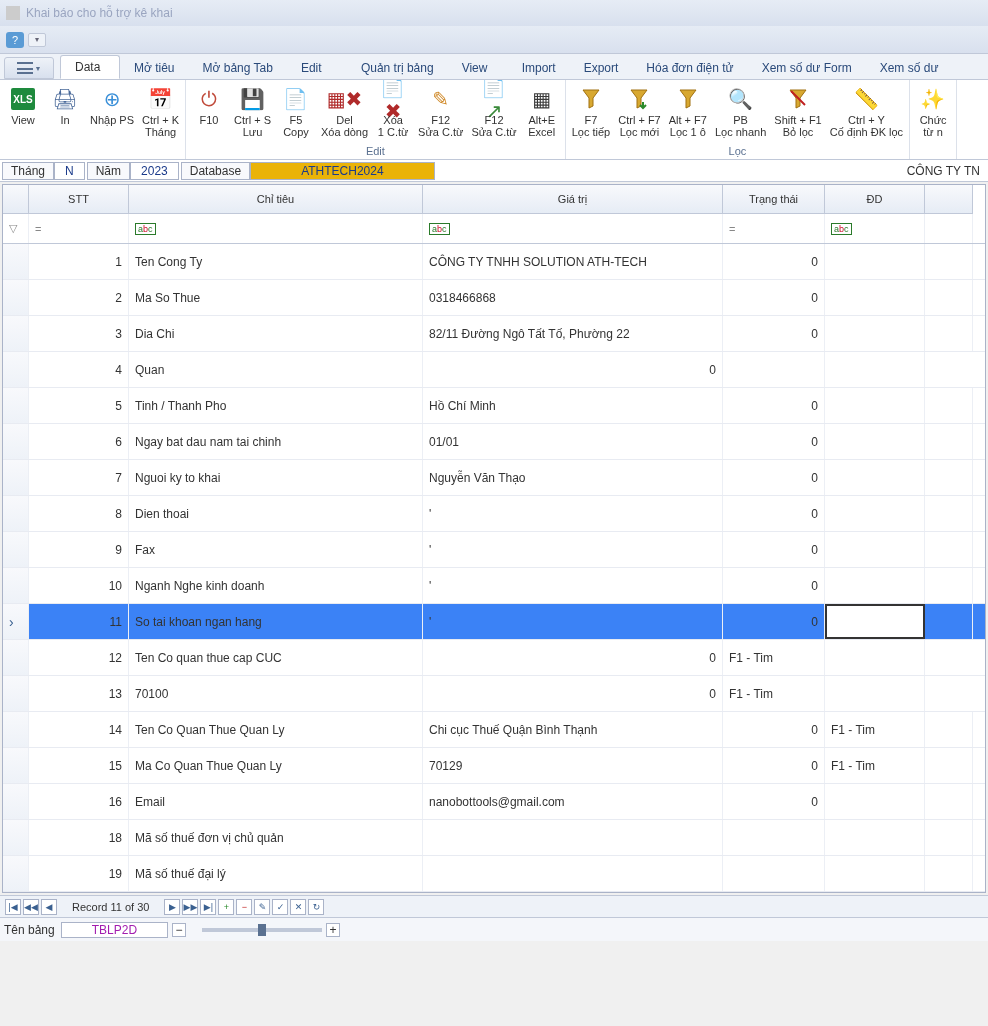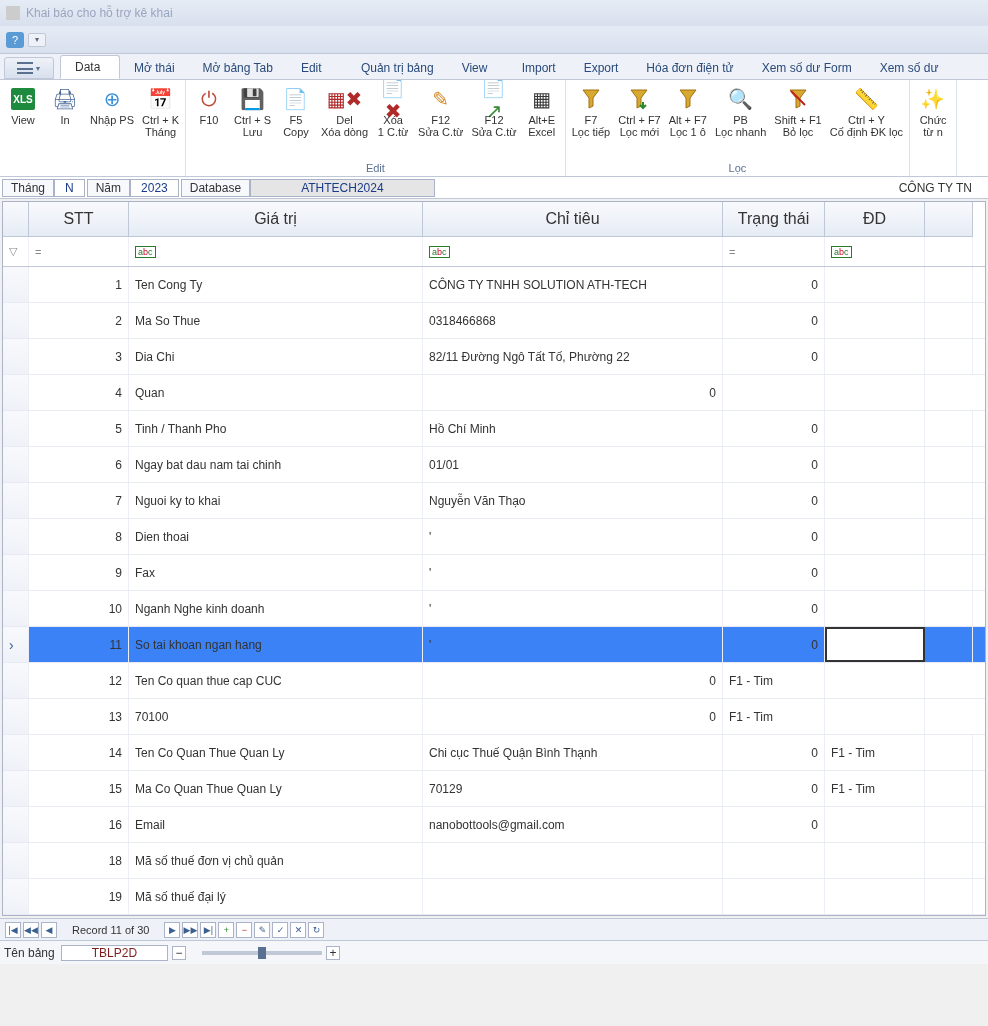--- a/index.html
+++ b/index.html
@@ -17,21 +17,21 @@
 
 .ribbon-tabs { background: #eef2f8; height: 26px; display: flex; align-items: flex-end; border-bottom: 1px solid #c0c8d8; padding-left: 4px; }
 .file-tab { width: 50px; height: 22px; background: linear-gradient(#eef2f8,#d8e0ee); border: 1px solid #c0c8d8; border-radius: 3px 3px 0 0; margin-right: 6px; display:flex; align-items:center; justify-content:center; cursor:pointer; }
 .file-tab .burger { width: 16px; height: 12px; border-top:2px solid #5a7090; border-bottom:2px solid #5a7090; position:relative; display:inline-block;}
 .file-tab .burger::before{content:"";position:absolute;top:4px;left:0;right:0;height:2px;background:#5a7090;}
 .file-tab .tri{font-size:7px;color:#5a7090;margin-left:2px;}
 .ribbon-tab { padding: 4px 14px; cursor: pointer; color: #2a4a7a; min-width:60px; }
 .ribbon-tab.active { background: #fff; border: 1px solid #c0c8d8; border-bottom: 1px solid #fff; border-radius: 3px 3px 0 0; color: #333; }
 
 
-.ribbon-body { background: #fff; height: 97px; display: flex; border-bottom: 1px solid #c0c8d8; overflow:hidden; }
+.ribbon-body { background: #fff; height: 80px; display: flex; border-bottom: 1px solid #c0c8d8; overflow:hidden; }
 .ribbon-group { border-right: 1px solid #dce1ea; padding: 4px 2px 2px; display: flex; flex-direction: column; }
 .ribbon-group-items { display: flex; flex: 1; }
 .ribbon-group-label { text-align: center; font-size: 11px; color: #5a7090; padding: 2px 0 0; }
 .ribbon-btn { display: flex; flex-direction: column; align-items: center; justify-content: flex-start; padding: 2px 4px; cursor: pointer; min-width: 42px; text-align:center; }
 .ribbon-btn .ico { width: 26px; height: 26px; display: flex; align-items: center; justify-content: center; font-size: 20px; margin-bottom: 2px; }
 .ribbon-btn .lbl { font-size: 11px; line-height: 12px; color: #333; white-space: pre-line; }
 
 .ico-xls{background:#1e8a3d;color:#fff;font-size:10px;font-weight:bold;border-radius:2px;width:24px;height:22px;display:flex;align-items:center;justify-content:center;}
 .ico-print{color:#4a6a9a;}
 .ico-plus{color:#3a8fd8;}
@@ -43,48 +43,48 @@
 .ico-pen{color:#d08a2a;}
 .ico-f12a{color:#3a8a3a;}
 .ico-f12b{color:#3a3a3a;}
 .ico-magnify{color:#4a6a9a;}
 .ico-ruler{color:#3a3a3a;}
 
 
 .info-bar { height: 22px; display: flex; align-items: center; border-bottom: 1px solid #c0c8d8; background:#fff; }
 .info-lbl { border: 1px solid #aab3c8; padding: 1px 8px; background: #f8f9fc; margin-left: 2px; }
 .info-val { border: 1px solid #aab3c8; padding: 1px 10px; color: #1a3a8a; background:#fff; }
-.info-db { border: 1px solid #aab3c8; padding: 1px 50px; color: #1a3a8a; background:#e5e5e5; text-align:center; }
-.info-right { margin-left: auto; padding-right: 16px; color:#333; }
+.info-db { border: 1px solid #aab3c8; padding: 1px 50px; color: #1a3a8a; background:#eab308; text-align:center; }
+.info-right { margin-left: auto; padding-right: 8px; color:#333; }
 
 
 .grid-wrap { background:#fff; border:1px solid #aab3c8; margin:2px; }
 .grid-header, .grid-filter, .grid-row { display: grid; grid-template-columns: 26px 100px 294px 300px 102px 100px 48px; }
-.grid-header > div { background: linear-gradient(#f8f9fc, #e6ecf5); border-right: 1px solid #c0c8d8; border-bottom: 1px solid #c0c8d8; padding: 8px 4px; text-align: center; font-size: 16px; }
+.grid-header > div { background: linear-gradient(#f8f9fc, #e6ecf5); border-right: 1px solid #c0c8d8; border-bottom: 1px solid #c0c8d8; padding: 8px 4px; text-align: center; font-size: 11px; }
 .grid-filter { height: 30px; border-bottom: 1px solid #c0c8d8; }
 .grid-filter > div { border-right: 1px solid #eceff5; display:flex; align-items:center; padding: 0 6px; color:#888; font-size:11px;}
 .grid-body { }
 .grid-row { height: 36px; border-bottom: 1px solid #e8ebf2; }
 .grid-row > div { border-right: 1px solid #eceff5; padding: 0 6px; display:flex; align-items:center; }
 .grid-row .col-stt { justify-content: flex-end; }
 .grid-row .col-trang { justify-content: flex-end; }
 .grid-row.selected { background: #3b82f6; }
 .grid-row.selected .col-ind::before { content: "›"; color:#3a6090; font-size:14px; }
 .grid-row.selected .col-dd { border: 2px solid #333; background:#fff; }
 .col-ind{background:linear-gradient(#f8f9fc,#eef2f8);}
 
 
 .nav-bar { height: 22px; background: #eef2f8; border-top:1px solid #c0c8d8; display:flex; align-items:center; padding:0 4px; font-size:11px; }
 .nav-btn { width:16px; height:16px; border:1px solid #aab3c8; background:#fff; margin:0 1px; display:flex; align-items:center; justify-content:center; cursor:pointer; font-size:9px; color:#3a6090; }
 .nav-text { margin: 0 14px; }
 
 
 .footer-bar { height: 24px; background:#f4f6fa; display:flex; align-items:center; border-top:1px solid #c0c8d8; padding:0 4px; }
 .footer-lbl { margin-right: 6px; }
-.footer-input { border:1px solid #aab3c8; padding:0 30px; background:#fff; color:#7f1d1d; }
+.footer-input { border:1px solid #aab3c8; padding:0 30px; background:#fff; color:#a21caf; }
 .slider { margin-left: 12px; width: 120px; height:4px; background:#c0c8d8; position:relative; }
 .slider .thumb{position:absolute;top:-4px;left:56px;width:8px;height:12px;background:#5a7090;}
 .slider-btn{width:14px;height:14px;border:1px solid #aab3c8;background:#fff;margin:0 4px;display:inline-flex;align-items:center;justify-content:center;cursor:pointer;}
 
 .funnel-svg{width:20px;height:22px;}
 </style>
 </head>
 <body>
 
 <div class="title-bar">
@@ -96,21 +96,21 @@
   <div class="qat-btn">?</div>
   <div class="qat-chevron">▾</div>
 </div>
 
 <div class="ribbon-tabs">
   <div class="file-tab">
       <span class="burger"></span>
       <span class="tri">▼</span>
     </div>
   <div class="ribbon-tab active">Data</div>
-  <div class="ribbon-tab">Mở thái</div>
+  <div class="ribbon-tab">Mở tiêu</div>
   <div class="ribbon-tab">Mở bảng Tab</div>
   <div class="ribbon-tab">Edit</div>
   <div class="ribbon-tab">Quản trị bảng</div>
   <div class="ribbon-tab">View</div>
   <div class="ribbon-tab">Import</div>
   <div class="ribbon-tab">Export</div>
   <div class="ribbon-tab">Hóa đơn điện tử</div>
   <div class="ribbon-tab">Xem số dư Form</div>
   <div class="ribbon-tab">Xem số dư</div>
 </div>
@@ -256,22 +256,22 @@
   <div class="info-val">2023</div>
   <div class="info-lbl">Database</div>
   <div class="info-db">ATHTECH2024</div>
   <div class="info-right">CÔNG TY TN</div>
 </div>
 
 <div class="grid-wrap">
   <div class="grid-header">
     <div></div>
     <div>STT</div>
+    <div>Chỉ tiêu</div>
     <div>Giá trị</div>
-    <div>Chỉ tiêu</div>
     <div>Trạng thái</div>
     <div>ĐD</div>
     <div></div>
   </div>
   <div class="grid-filter">
     <div>▽</div>
     <div>=</div>
     <div>
         <span style="font-size:9px;color:#2a7a2a;border:1px solid #2a7a2a;padding:0 2px;">a<span style="color:#c02">b</span>c</span>
       </div>

